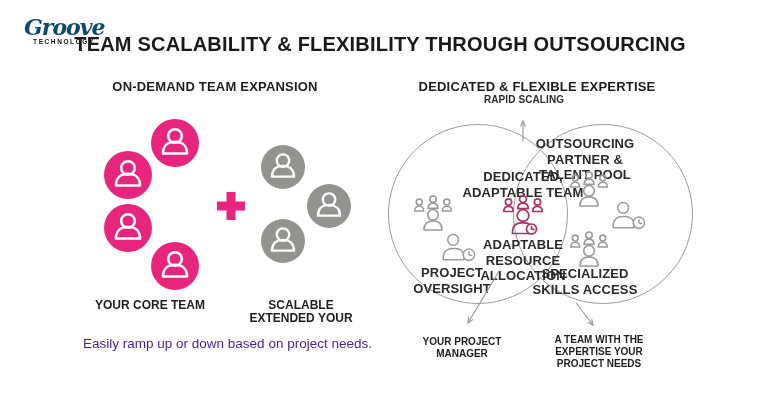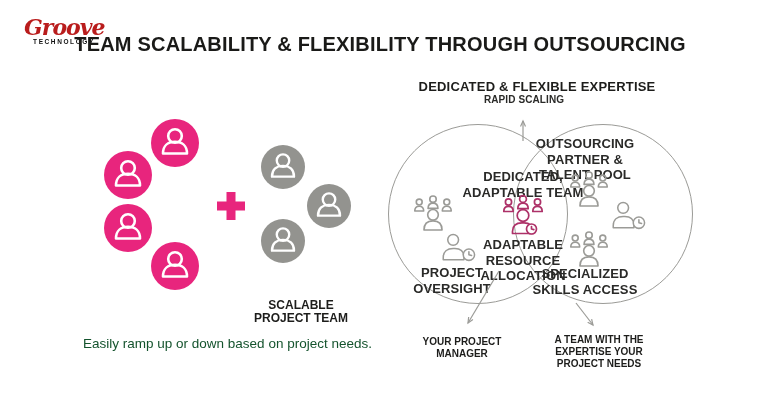--- a/index.html
+++ b/index.html
@@ -3,21 +3,21 @@
 <meta charset="utf-8">
 <style>
   html,body{margin:0;padding:0;background:#fff;}
   .canvas{
     position:relative;width:760px;height:400px;background:#ffffff;overflow:hidden;
     font-family:"Liberation Sans",sans-serif;color:#1d1d1b;
   }
   
   .logo{position:absolute;left:24px;top:16px;width:80px;text-align:center;}
   .logo-name{font-family:"DejaVu Serif",serif;font-style:italic;font-weight:bold;
-    font-size:22px;line-height:22px;color:#b91c1c;letter-spacing:-1px;}
+    font-size:22px;line-height:22px;color:#0c4a6e;letter-spacing:-1px;}
   .logo-sub{font-size:6.5px;font-weight:bold;letter-spacing:1.6px;color:#111;margin-top:0px;}
   .main-title{position:absolute;left:0;right:0;top:33px;text-align:center;
     font-size:20px;font-weight:bold;letter-spacing:0.2px;color:#1a1a18;}
   .panel-heading{position:absolute;top:79px;text-align:center;font-size:13px;
     font-weight:bold;letter-spacing:0.2px;color:#1d1d1b;}
   .ph-left{left:65px;width:300px;}
   .ph-right{left:387px;width:300px;}
   
   .pcircle{position:absolute;border-radius:50%;}
   .pcircle svg{display:block;width:100%;height:100%;}
@@ -25,21 +25,21 @@
   .gray{background:#93938F;width:44px;height:44px;}
   .p1{left:151px;top:119px;} .p2{left:104px;top:151px;}
   .p3{left:104px;top:204px;} .p4{left:151px;top:242px;}
   .g1{left:261px;top:145px;} .g2{left:307px;top:184px;} .g3{left:261px;top:219px;}
   .plus{position:absolute;left:215px;top:190px;width:32px;height:32px;}
   .team-label{position:absolute;top:299px;text-align:center;font-size:12px;
     font-weight:bold;line-height:1.1;white-space:pre-line;}
   .tl-core{left:65px;width:170px;}
   .tl-ext{left:216px;width:170px;}
   .caption{position:absolute;left:40px;width:375px;top:336px;text-align:center;
-    font-size:13.5px;color:#14532d;}
+    font-size:13.5px;color:#4c1d95;}
   
   .vcircle{position:absolute;width:180px;height:180px;border-radius:50%;
     border:1.5px solid #9B9B97;box-sizing:border-box;}
   .vc-left{left:388px;top:124px;}
   .vc-right{left:513px;top:124px;}
   .vlabel{position:absolute;text-align:center;font-weight:bold;color:#2a2a28;
     font-size:13px;line-height:1.2;white-space:pre-line;letter-spacing:0.1px;}
   .vl-rapid{left:454px;top:94px;width:140px;font-size:10px;}
   .vl-leftco{left:388px;top:146px;width:140px;}
   .vl-rightco{left:515px;top:136px;width:140px;}
@@ -103,20 +103,21 @@
 </svg>
 
 <div class="canvas">
 
   <div class="logo">
     <div class="logo-name">Groove</div>
     <div class="logo-sub">TECHNOLOGY</div>
   </div>
   <div class="main-title">TEAM SCALABILITY &amp; FLEXIBILITY THROUGH OUTSOURCING</div>
 
+  <div class="panel-heading ph-left">ON-DEMAND TEAM EXPANSION</div>
 
   <div class="pcircle pink p1">
       <svg viewBox="0 0 48 48">
         <use href="#i-person"></use>
       </svg>
     </div>
   <div class="pcircle pink p2">
       <svg viewBox="0 0 48 48">
         <use href="#i-person"></use>
       </svg>
@@ -147,22 +148,23 @@
       <svg viewBox="0 0 48 48">
         <use href="#i-person"></use>
       </svg>
     </div>
   <div class="pcircle gray g3">
       <svg viewBox="0 0 48 48">
         <use href="#i-person"></use>
       </svg>
     </div>
 
+  <div class="team-label tl-core">YOUR CORE TEAM</div>
   <div class="team-label tl-ext">SCALABLE
-PROJECT TEAM</div>
+EXTENDED YOUR</div>
   <div class="caption">Easily ramp up or down based on project needs.</div>
 
   <div class="panel-heading ph-right">DEDICATED &amp; FLEXIBLE EXPERTISE</div>
   <div class="vlabel vl-rapid">RAPID SCALING</div>
 
   <div class="vcircle vc-left"></div>
   <div class="vcircle vc-right"></div>
 
   <div class="vlabel vl-rightco">OUTSOURCING
 PARTNER &amp;

